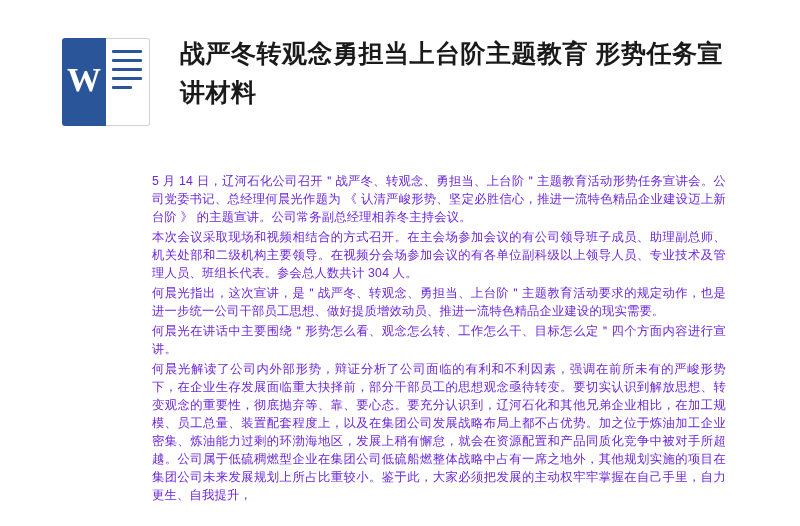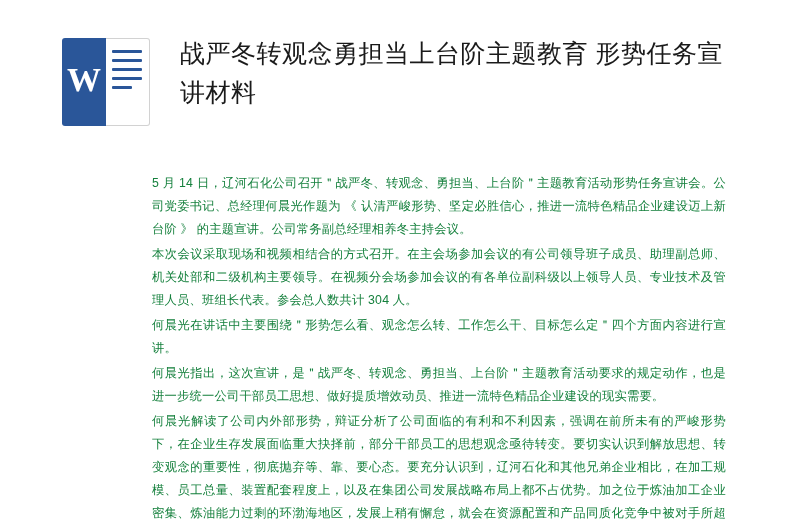--- a/index.html
+++ b/index.html
@@ -77,40 +77,40 @@
   }
   .doc-icon .icon-right .line.short {
     width: 68%;
   }
   .doc-title {
     position: absolute;
     left: 180px;
     top: 34px;
     width: 560px;
     font-size: 25px;
-    font-weight: normal;
+    font-weight: bold;
     color: #1a1a1a;
     line-height: 1.55;
     letter-spacing: 0.5px;
     font-family: "Liberation Sans", sans-serif;
   }
   
   .doc-body {
     position: absolute;
     left: 0;
     top: 172px;
     width: 800px;
     padding: 0 58px 0 152px;
     box-sizing: border-box;
   }
   .doc-body p {
     margin: 0 16px 2px 0;
     font-size: 12.3px;
-    line-height: 23px;
-    color: #15803d;
+    line-height: 18px;
+    color: #6d28d9;
     text-align: justify;
     letter-spacing: 0.2px;
     font-family: "Liberation Sans", sans-serif;
   }
 </style>
 </head>
 <body>
 
 <div class="page">
 
@@ -126,18 +126,18 @@
         <div class="line"></div>
         <div class="line short"></div>
       </div>
     </div>
     <div class="doc-title">战严冬转观念勇担当上台阶主题教育 形势任务宣讲材料</div>
   </div>
 
   <div class="doc-body">
     <p>5 月 14 日，辽河石化公司召开＂战严冬、转观念、勇担当、上台阶＂主题教育活动形势任务宣讲会。公司党委书记、总经理何晨光作题为 《 认清严峻形势、坚定必胜信心，推进一流特色精品企业建设迈上新台阶 》 的主题宣讲。公司常务副总经理相养冬主持会议。</p>
     <p>本次会议采取现场和视频相结合的方式召开。在主会场参加会议的有公司领导班子成员、助理副总师、机关处部和二级机构主要领导。在视频分会场参加会议的有各单位副科级以上领导人员、专业技术及管理人员、班组长代表。参会总人数共计 304 人。</p>
+    <p>何晨光指出，这次宣讲，是＂战严冬、转观念、勇担当、上台阶＂主题教育活动要求的规定动作，也是进一步统一公司干部员工思想、做好提质增效动员、推进一流特色精品企业建设的现实需要。</p>
     <p>何晨光在讲话中主要围绕＂形势怎么看、观念怎么转、工作怎么干、目标怎么定＂四个方面内容进行宣讲。</p>
-    <p>何晨光指出，这次宣讲，是＂战严冬、转观念、勇担当、上台阶＂主题教育活动要求的规定动作，也是进一步统一公司干部员工思想、做好提质增效动员、推进一流特色精品企业建设的现实需要。</p>
     <p>何晨光解读了公司内外部形势，辩证分析了公司面临的有利和不利因素，强调在前所未有的严峻形势下，在企业生存发展面临重大抉择前，部分干部员工的思想观念亟待转变。要切实认识到解放思想、转变观念的重要性，彻底抛弃等、靠、要心态。要充分认识到，辽河石化和其他兄弟企业相比，在加工规模、员工总量、装置配套程度上，以及在集团公司发展战略布局上都不占优势。加之位于炼油加工企业密集、炼油能力过剩的环渤海地区，发展上稍有懈怠，就会在资源配置和产品同质化竞争中被对手所超越。公司属于低硫稠燃型企业在集团公司低硫船燃整体战略中占有一席之地外，其他规划实施的项目在集团公司未来发展规划上所占比重较小。鉴于此，大家必须把发展的主动权牢牢掌握在自己手里，自力更生、自我提升，</p>
   </div>
 
 </div>
 
 </body></html>

